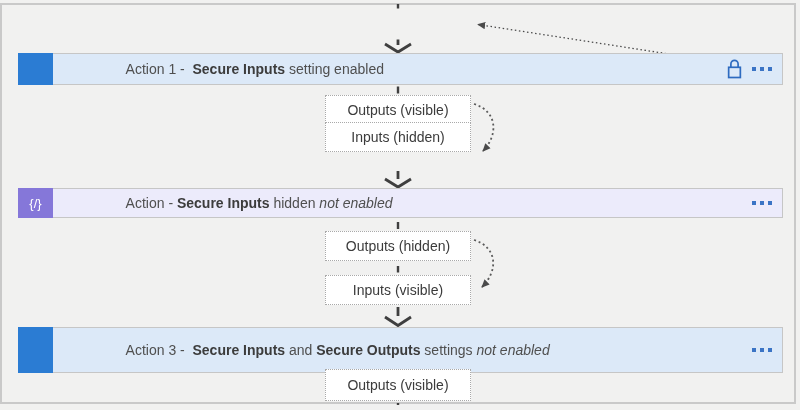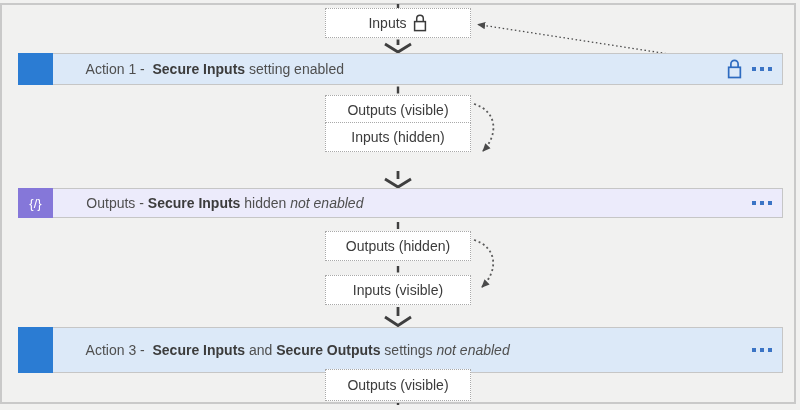--- a/index.html
+++ b/index.html
@@ -15,21 +15,21 @@
   
   .node{
     position:absolute;left:325px;width:146px;height:30px;box-sizing:border-box;
     background:#ffffff;border:1px dotted #a9a9a9;
     display:flex;align-items:center;justify-content:center;gap:5px;
     font-size:14px;color:#3b3b3b;
   }
   
   .bar{
     position:absolute;left:18px;width:765px;box-sizing:border-box;
-    border:1px solid #c6c6c6;display:flex;align-items:center;
+    border:1px solid #c6c6c6;display:flex;align-items:center;padding-left:40px;
   }
   .bar.blue{background:#dce9f8;}
   .bar.purple{background:#ecebfb;}
   .bar-icon{
     position:absolute;left:-1px;top:-1px;bottom:-1px;width:35px;
     display:flex;align-items:center;justify-content:center;
   }
   .bar.blue .bar-icon{background:#2b7cd3;}
   .bar.purple .bar-icon{background:#8577d9;}
   .compose-glyph{color:#ffffff;font-size:13px;letter-spacing:0px;font-weight:400;}
@@ -76,29 +76,20 @@
       <path d="M385,317 L398,325.5 L411,317"></path>
     </g>
 
     <path d="M727,63 L478,24.5" stroke="#4a4a4a" stroke-width="1.3" fill="none" stroke-dasharray="1.5 2.6" marker-end="url(#ah)"></path>
 
     <path d="M474,104 C497,111 499,134 483,151" stroke="#5a5a5a" stroke-width="1.8" fill="none" stroke-dasharray="2 2.8" marker-end="url(#ah)"></path>
 
     <path d="M474,240 C497,247 499,270 482,287" stroke="#5a5a5a" stroke-width="1.8" fill="none" stroke-dasharray="2 2.8" marker-end="url(#ah)"></path>
   </svg>
 
-  <div class="node" style="top:8px;">
-    <span>Inputs</span>
-    <span class="node-lock">
-      <svg width="16" height="20" viewBox="0 0 16 20">
-        <path d="M4.7,8.6 V5.6 a3.3,3.3 0 0 1 6.6,0 V8.6" fill="none" stroke="currentColor" stroke-width="1.5"></path>
-        <rect x="2.6" y="8.6" width="10.8" height="9" fill="none" stroke="currentColor" stroke-width="1.5"></rect>
-      </svg>
-    </span>
-  </div>
 
   <div class="bar blue" style="top:53px;height:32px;">
     <span class="bar-icon"></span>
     <div class="bar-text">
       <span>Action 1 -  </span><span class="b">Secure Inputs</span><span> setting enabled</span>
     </div>
     <span class="bar-lock">
       <svg width="17" height="24" viewBox="0 0 16 22">
         <path d="M4.6,9.4 V6.2 a3.4,3.4 0 0 1 6.8,0 V9.4" fill="none" stroke="currentColor" stroke-width="1.6"></path>
         <rect x="2.5" y="9.4" width="11" height="9.6" fill="none" stroke="currentColor" stroke-width="1.6"></rect>
@@ -117,21 +108,21 @@
 
   <div class="node" style="top:122px;">
     <span>Inputs (hidden)</span>
   </div>
 
   <div class="bar purple" style="top:188px;height:30px;">
     <span class="bar-icon">
       <span class="compose-glyph">{/}</span>
     </span>
     <div class="bar-text">
-      <span>Outputs - </span><span class="b">Secure Inputs</span><span> hidden </span><span class="i">not enabled</span>
+      <span>Action - </span><span class="b">Secure Inputs</span><span> hidden </span><span class="i">not enabled</span>
     </div>
     <span class="ellipsis">
         <i></i>
         <i></i>
         <i></i>
       </span>
   </div>
 
   <div class="node" style="top:231px;">
     <span>Outputs (hidden)</span>

